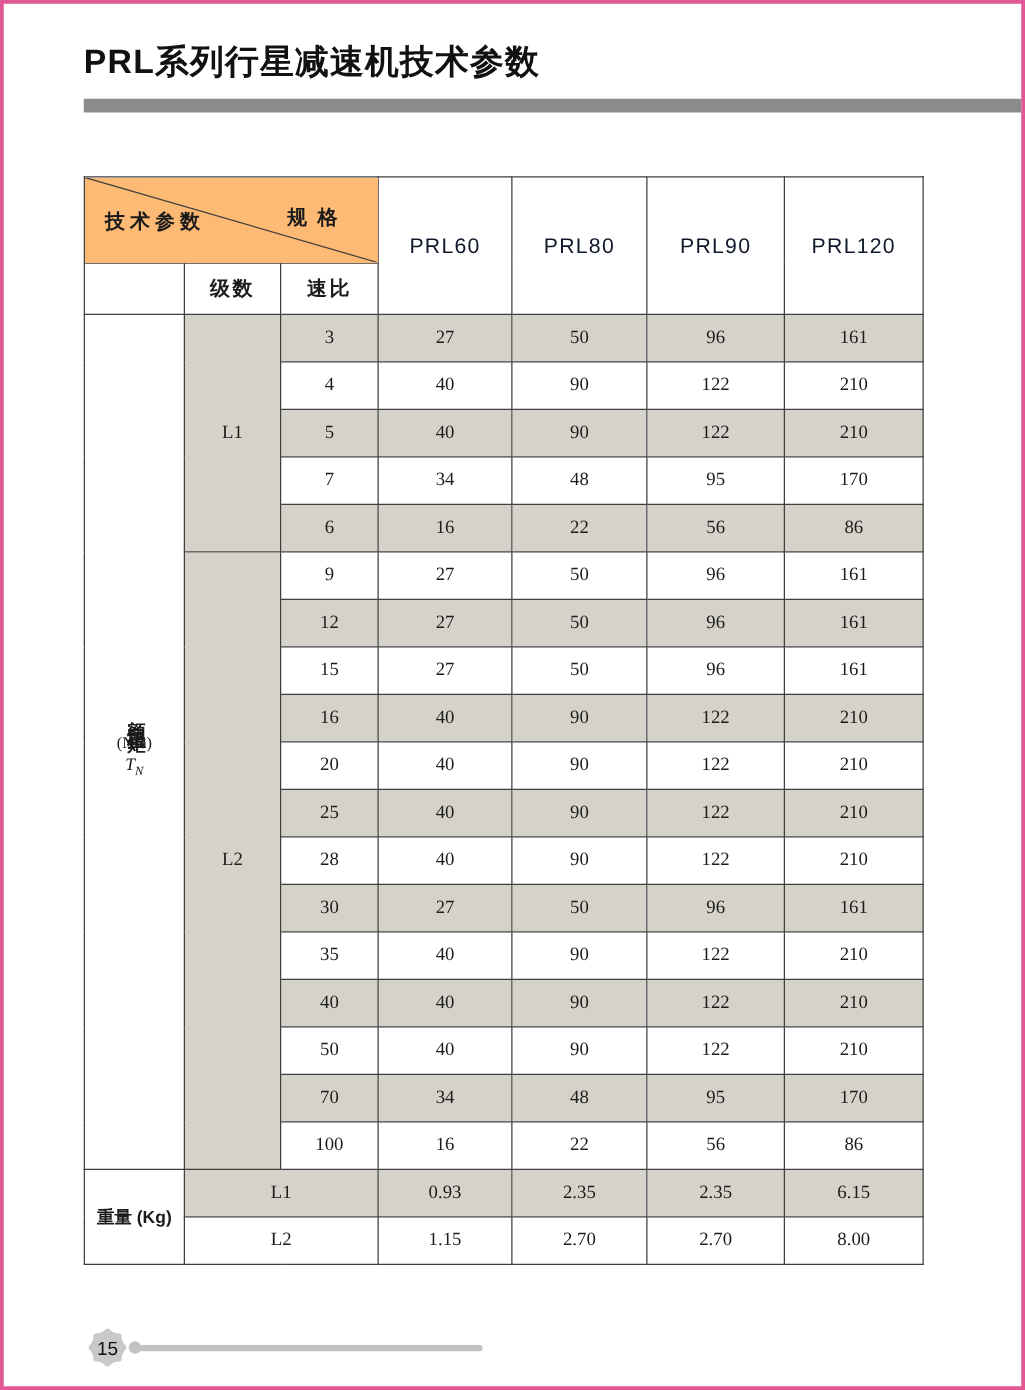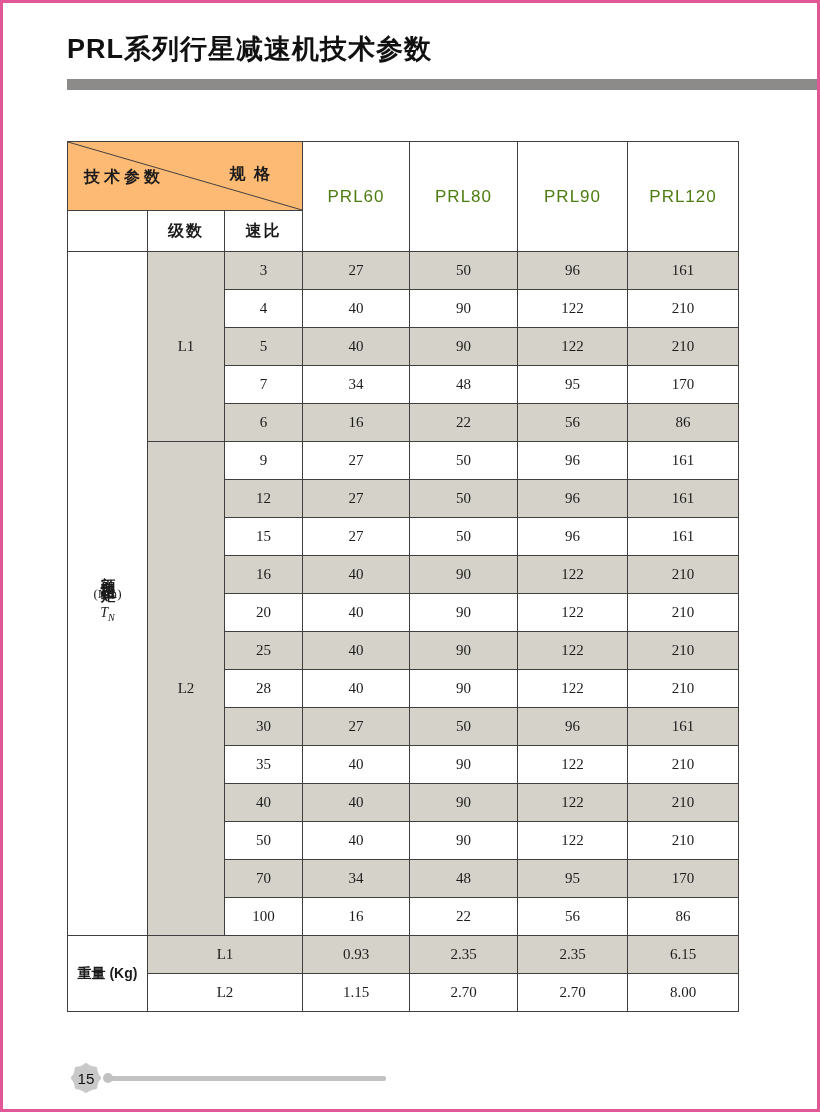--- a/index.html
+++ b/index.html
@@ -49,21 +49,21 @@
   td.diag-cell { position:relative; background:#fdba74; }
   .diag-svg { position:absolute; left:0; top:0; width:100%; height:100%; }
   .diag-top {
     position:absolute; top:22px; right:30px;
     font-size:16px; font-weight:bold; letter-spacing:2px;
   }
   .diag-bottom {
     position:absolute; bottom:22px; left:16px;
     font-size:16px; font-weight:bold; letter-spacing:4px;
   }
-  td.col-header { font-size:17px; letter-spacing:1px; color:#4d7c0f; }
+  td.col-header { font-size:17px; letter-spacing:1px; color:#0f172a; }
   td.sub-header { font-size:16px; font-weight:bold; letter-spacing:2px; }
 
   td.torque-cell { background:#ffffff; }
   .torque-wrap {
     display:flex; flex-direction:column; align-items:center; justify-content:flex-start;
     gap:3px; height:100%;
   }
   .torque-vertical {
     writing-mode:vertical-rl; text-orientation:upright;
     font-size:15px; font-weight:bold; letter-spacing:4px; color:#1c1c1c;

